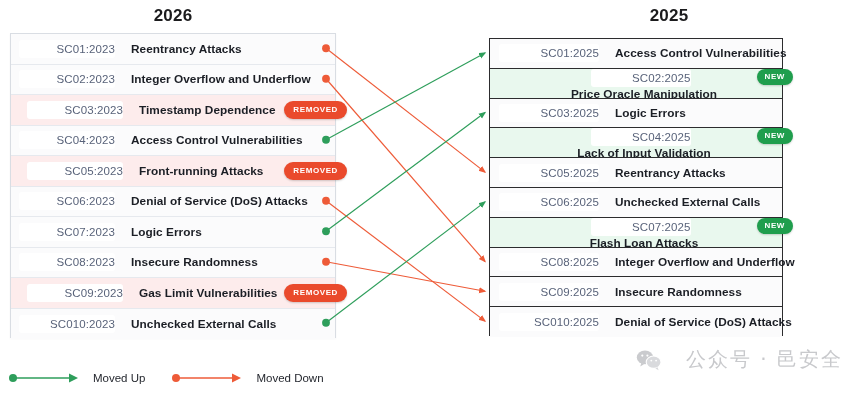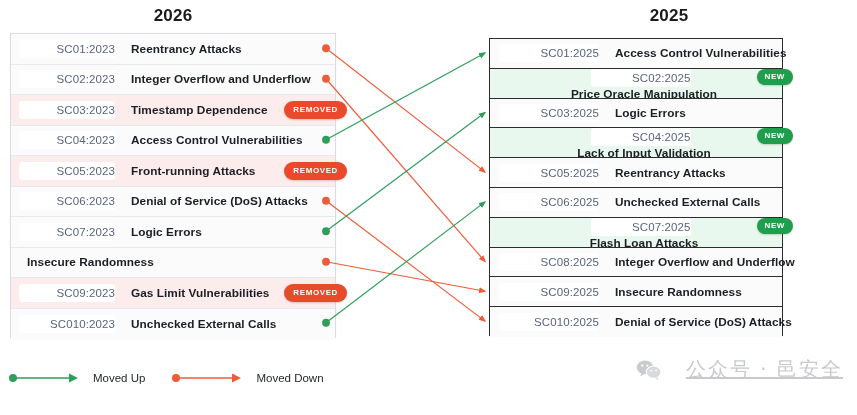--- a/index.html
+++ b/index.html
@@ -42,21 +42,21 @@
     display:flex;align-items:center;
     box-sizing:border-box;
     width:100%;
   }
   #panel-left .row{height:30.5px;border-bottom:1px solid #e6e9ee;}
   #panel-left .row:last-child{border-bottom:none;}
   #panel-right .row{height:29.8px;border-bottom:1px solid #2c2c2e;}
   #panel-right .row:last-child{border-bottom:none;}
 
   .row.plain{background:#fbfbfc;}
-  .row.removed{background:#fdecec;}
+  .row.removed{background:#fdecec;padding-left:8px;}
   .row.isnew{background:#e9f8ee;flex-direction:column;}
 
   .rid{
     flex:0 0 auto;
     font-size:11.5px;color:#59637a;
     text-align:right;
     letter-spacing:.1px;
     border-radius:3px;
     padding:3px 0;
   }
@@ -99,27 +99,26 @@
   
   #legend{
     position:absolute;left:8px;top:372px;
     display:flex;align-items:center;gap:26px;
   }
   .leg{display:flex;align-items:center;gap:9px;}
   .leg-text{font-size:11.5px;color:#25282f;font-weight:500;}
 
   
   #watermark{
-    position:absolute;right:14px;top:356px;
+    position:absolute;right:14px;top:346px;
     display:flex;align-items:center;gap:24px;
     color:#c8c9cc;
     font-size:20px;letter-spacing:2px;
     font-family:"DejaVu Sans",sans-serif;
     user-select:none;
-    text-decoration:underline;
   }
 </style>
 </head>
 <body>
 
 <div id="root">
 
   <div class="col-title" id="title-left">2026</div>
   <div class="col-title" id="title-right">2025</div>
 
@@ -148,20 +147,21 @@
       </div>
       <div class="row plain">
         <div class="rid">SC06:2023</div>
         <div class="rname">Denial of Service (DoS) Attacks</div>
       </div>
       <div class="row plain">
         <div class="rid">SC07:2023</div>
         <div class="rname">Logic Errors</div>
       </div>
       <div class="row plain">
+        <div class="rid">SC08:2023</div>
         <div class="rname">Insecure Randomness</div>
       </div>
       <div class="row removed">
         <div class="rid">SC09:2023</div>
         <div class="rname">Gas Limit Vulnerabilities</div>
         <div class="badge badge-removed">REMOVED</div>
       </div>
       <div class="row plain">
         <div class="rid">SC010:2023</div>
         <div class="rname">Unchecked External Calls</div>

